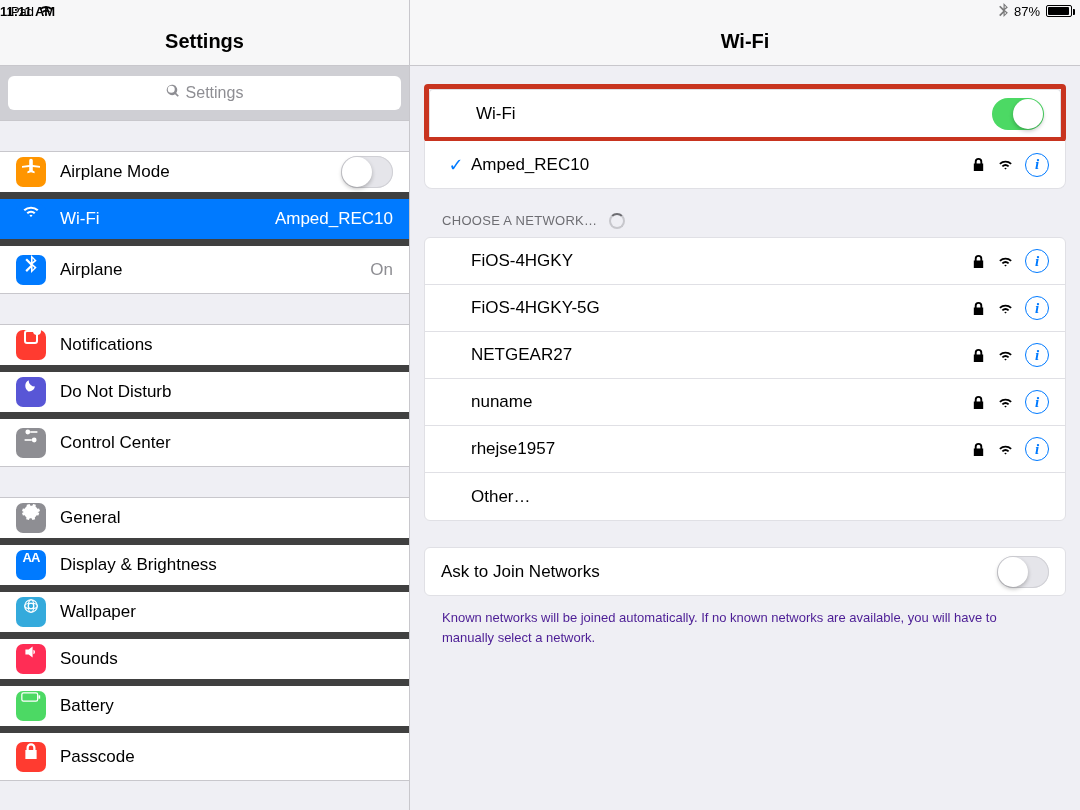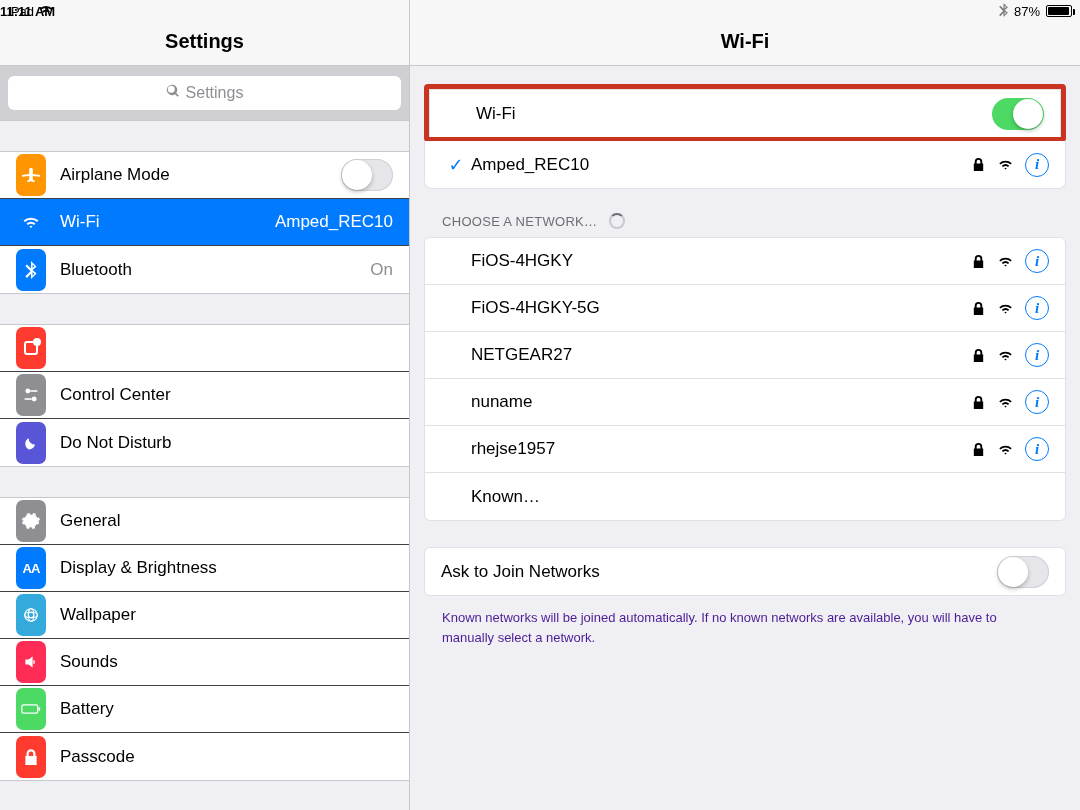--- a/index.html
+++ b/index.html
@@ -12,23 +12,23 @@
   .wifi-arcs { display:inline-block; margin-left:4px; }
 
   
   .leftcol { position:absolute; top:0; bottom:0; left:0; width:410px; background:#efeff4; border-right:1px solid #c8c7cc; }
   .leftcol .title { text-align:center; font-weight:700; font-size:20px; padding-top:30px; padding-bottom:12px; background:#f7f7f8; border-bottom:1px solid #c8c7cc;}
   .searchwrap { background:#cfcfd4; padding:10px 8px; border-bottom:1px solid #c8c7cc; }
   .searchfield { background:#fff; border-radius:6px; height:34px; display:flex; align-items:center; justify-content:center; color:#8e8e93; font-size:16px; gap:6px; }
   .searchfield svg { width:14px; height:14px; fill:#8e8e93;}
   .group-gap { height:30px; }
 
-  .row { background:#fff; height:47px; display:flex; align-items:center; padding:0 16px; border-bottom:1px solid #404040; font-size:17px; color:#000; }
+  .row { background:#fff; height:47px; display:flex; align-items:center; padding:0 16px; border-bottom:7px solid #404040; font-size:17px; color:#000; }
   .row:last-child { border-bottom:none; }
-  .row .icon { width:30px; height:42px; border-radius:7px; margin-right:14px; display:flex; align-items:center; justify-content:center; color:#fff; font-size:16px; flex-shrink:0;}
+  .row .icon { width:30px; height:30px; border-radius:7px; margin-right:14px; display:flex; align-items:flex-start; justify-content:center; color:#fff; font-size:16px; flex-shrink:0;}
   .row .label { flex:1; }
   .row .detail { color:#8e8e93; font-size:17px;}
   .row.selected { background:#007aff; color:#fff; }
   .row.selected .detail { color:#fff; }
 
   .small-toggle { width:52px; height:32px; border-radius:16px; background:#e5e5ea; position:relative; box-shadow:inset 0 0 0 1px #d0d0d5;}
   .small-toggle .knob { position:absolute; top:1px; left:1px; width:30px; height:30px; border-radius:50%; background:#fff; box-shadow:0 2px 4px rgba(0,0,0,.25);}
   .small-toggle.on { background:#4cd964; box-shadow:none;}
   .small-toggle.on .knob { left:auto; right:1px;}
 
@@ -43,21 +43,21 @@
   .rightbody { padding:18px 14px 0 14px; overflow:auto; height:calc(100% - 64px); }
 
   .card { background:#fff; border-radius:6px; border:1px solid #e0e0e5; overflow:hidden; }
   .card .crow { height:47px; display:flex; align-items:center; padding:0 16px; border-bottom:1px solid #e0e0e5; font-size:17px; }
   .card .crow:last-child { border-bottom:none;}
   .crow .lead { width:30px; display:flex; justify-content:center; color:#007aff; font-size:18px;}
   .crow .netname { flex:1; }
   .crow .trail { display:flex; align-items:center; gap:12px; }
   .lock svg, .wifi svg { width:15px; height:15px; fill:#000; display:block;}
   .infobtn { width:24px; height:24px; border:1.5px solid #007aff; border-radius:50%; display:flex; align-items:center; justify-content:center; color:#007aff; font-family:Georgia,serif; font-style:italic; font-weight:600; font-size:15px;}
-  .section-hdr { color:#6d6d72; font-size:13px; padding:24px 18px 8px 18px; letter-spacing:.3px; display:flex; align-items:center; gap:12px;}
+  .section-hdr { color:#6d6d72; font-size:13px; padding:24px 18px 8px 18px; letter-spacing:.3px; display:flex; gap:12px;}
   .spinner { width:16px; height:16px; border:2px solid #c7c7cc; border-top-color:#6d6d72; border-radius:50%; display:inline-block;}
   .footnote { color:#4c1d95; font-size:13px; padding:12px 18px 0 18px; line-height:1.5;}
 
   .highlight-box { border:5px solid #c8341f; border-radius:4px; }
 
   
   .battery { width:26px; height:12px; border:1px solid #000; border-radius:2px; position:relative; }
   .battery::after{content:""; position:absolute; right:-4px; top:3px; width:2px; height:6px; background:#000; border-radius:0 1px 1px 0;}
   .battery .fill{position:absolute; top:1px; bottom:1px; left:1px; background:#000; border-radius:1px;}
 
@@ -121,52 +121,53 @@
           </div>
           <span class="label">Wi-Fi</span>
           <span class="detail">Amped_REC10</span>
         </div>
         <div class="row">
           <div class="icon ic-blue">
             <svg viewBox="0 0 10 16" width="12" height="18" fill="white">
               <path d="M5 0v6.6L1.4 3 0 4.4 4.6 9 0 13.6 1.4 15 5 11.4V16l5-5-3.6-3L10 5 5 0zm1.4 3L8 4.6 6.4 6.2V3zm0 10V9.8L8 11.4 6.4 13z"></path>
             </svg>
           </div>
-          <span class="label">Bluetooth</span>
+          <span class="label">Airplane</span>
           <span class="detail">On</span>
         </div>
       </div>
       <div class="group-gap"></div>
       <div style="border-top: 1px solid rgb(200, 199, 204); border-bottom: 1px solid rgb(200, 199, 204);">
         <div class="row">
           <div class="icon ic-red">
             <div style="width:14px;height:14px;border:2px solid white;border-radius:3px;position:relative">
               <span style="position:absolute;top:-5px;right:-5px;width:8px;height:8px;background:white;border-radius:50%"></span>
             </div>
           </div>
+          <span class="label">Notifications</span>
+        </div>
+        <div class="row">
+          <div class="icon ic-purple">
+            <svg viewBox="0 0 20 20" width="16" height="16" fill="white">
+              <path d="M15 12A8 8 0 0 1 7 4a8 8 0 0 0 0 14 8 8 0 0 0 8-6z"></path>
+            </svg>
+          </div>
+          <span class="label">Do Not Disturb</span>
         </div>
         <div class="row">
           <div class="icon ic-gray">
             <svg viewBox="0 0 20 20" width="16" height="16" fill="white">
               <circle cx="6" cy="5" r="3"></circle>
               <rect x="9" y="4" width="9" height="2"></rect>
               <circle cx="14" cy="15" r="3"></circle>
               <rect x="2" y="14" width="9" height="2"></rect>
             </svg>
           </div>
           <span class="label">Control Center</span>
         </div>
-        <div class="row">
-          <div class="icon ic-purple">
-            <svg viewBox="0 0 20 20" width="16" height="16" fill="white">
-              <path d="M15 12A8 8 0 0 1 7 4a8 8 0 0 0 0 14 8 8 0 0 0 8-6z"></path>
-            </svg>
-          </div>
-          <span class="label">Do Not Disturb</span>
-        </div>
       </div>
       <div class="group-gap"></div>
       <div style="border-top: 1px solid rgb(200, 199, 204); border-bottom: 1px solid rgb(200, 199, 204);">
         <div class="row">
           <div class="icon ic-gray">
             <svg viewBox="0 0 20 20" width="18" height="18" fill="white">
               <path d="M10 6a4 4 0 1 0 0 8 4 4 0 0 0 0-8zm8 4l2-1-1-3-2 .4A8 8 0 0 0 15 4l.4-2-3-1-1 2h-2l-1-2-3 1L5 4a8 8 0 0 0-2 2.4L1 6 0 9l2 1v0l-2 1 1 3 2-.4A8 8 0 0 0 5 16l-.4 2 3 1 1-2h2l1 2 3-1-.4-2a8 8 0 0 0 2-2.4l2 .4 1-3-2-1z"></path>
             </svg>
           </div>
           <span class="label">General</span>
@@ -340,21 +341,21 @@
             <span class="wifi">
               <svg viewBox="0 0 24 18">
                 <path d="M12 17l2-2a3 3 0 0 0-4 0zM6 11l2 2a6 6 0 0 1 8 0l2-2a9 9 0 0 0-12 0zM2 7l2 2a12 12 0 0 1 16 0l2-2a15 15 0 0 0-20 0z"></path>
               </svg>
             </span>
             <span class="infobtn">i</span>
           </span>
         </div>
         <div class="crow">
           <span class="lead"></span>
-          <span class="netname">Known…</span>
+          <span class="netname">Other…</span>
         </div>
       </div>
 
     <div style="height:26px"></div>
 
     <div class="card">
       <div class="crow">
         <span class="netname">Ask to Join Networks</span>
         <span class="trail">
           <span class="small-toggle">

